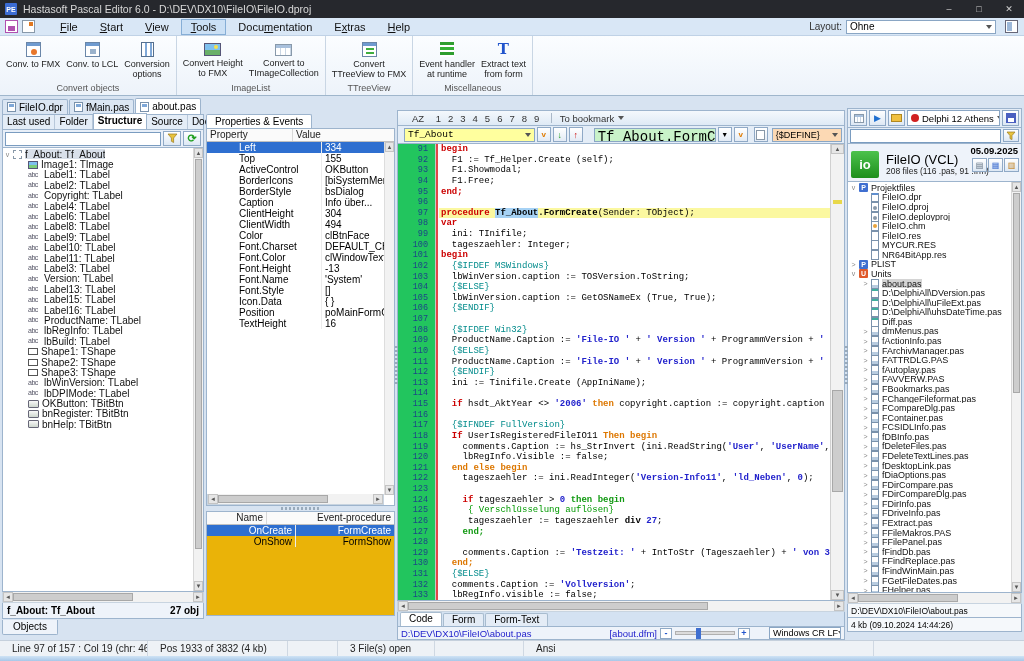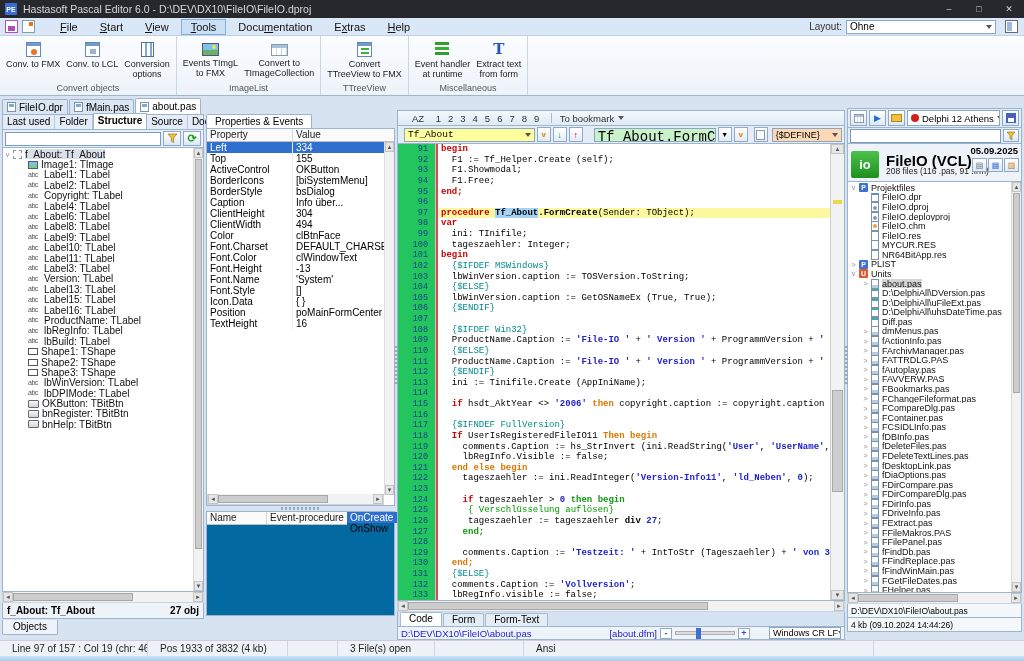--- a/index.html
+++ b/index.html
@@ -99,28 +99,28 @@
 
   
   .mid-panel { position:absolute; left:206px; top:16px; width:189px; height:504px; display:flex; flex-direction:column; }
   .mtab-row { height:16px; display:flex; align-items:flex-end; font-size:10px; }
   .mtab { background:#fff; border:1px solid #9db4cd; border-bottom:none; padding:1px 8px; border-radius:2px 2px 0 0; }
   .pgrid-wrap { background:#fff; border:1px solid #9db4cd; display:flex; flex-direction:column; height:378px; position:relative; }
   .pghead { display:flex; height:13px; font-size:10px; background:#fafafa; border-bottom:1px solid #c0c0c0; color:#222; }
   .pghead span { padding:0 3px; overflow:hidden; white-space:nowrap; }
   .pgc1 { width:86px; border-right:1px solid #d8d8d8; flex:none; }
   .pgc2 { flex:1; }
-  .prow { display:flex; height:11px; font-size:10px; align-items:center; white-space:nowrap; }
+  .prow { display:flex; height:11px; font-size:10px; align-items:center; white-space:nowrap;padding-left:29px; }
   .prow span { padding:0 3px; overflow:hidden; height:100%; line-height:11px; }
   .prow .pgc1 { border-right:1px solid #ececec; }
   .prow.selected { background:#2e6fd0; color:#fff; }
   .pg-fill { flex:1; }
   .pg-vsb { position:absolute; top:13px; right:0; bottom:10px; width:10px; background:#f2f2f2; border-left:1px solid #ddd; }
   .griph { height:5px; background:repeating-linear-gradient(90deg,#9ab 0 2px,transparent 2px 4px); background-size:40px 3px; background-repeat:no-repeat; background-position:center; }
-  .egrid { background:#0369a1; border:1px solid #9db4cd; flex:1; display:flex; flex-direction:row; }
+  .egrid { background:#eab308; border:1px solid #9db4cd; flex:1; display:flex; flex-direction:column;text-align:right; }
 
   
   .editor-panel { position:absolute; left:397px; top:14px; width:448px; height:530px; display:flex; flex-direction:column; }
   .bmbar { height:16px; display:flex; align-items:center; background:linear-gradient(#f4f8fc,#dfeaf5); border:1px solid #9db4cd; font-size:9.5px; color:#333; padding-left:14px; }
   .bm-az { margin-right:8px; }
   .bmd { width:12.3px; text-align:center; }
   .bmsep { width:1px; height:10px; background:#aab8c8; margin:0 8px; }
   .navrow { height:18px; display:flex; align-items:center; background:#e4edf7; border:1px solid #9db4cd; border-top:none; padding:0 2px 0 6px; gap:2px; }
   .ycombo { width:134px; background:#ffff9e; font-family:"Liberation Mono",monospace; font-size:9.5px; }
   .nbtn { width:14px; height:15px; border:1px solid #8fa9c6; background:linear-gradient(#fff,#e2ebf5); display:flex; align-items:center; justify-content:center; font-size:9px; flex:none; }
@@ -169,21 +169,21 @@
   .play-ico { color:#1e6fd0; font-size:9px; }
   .folder-ico { width:11px; height:8px; background:#f0c040; border:1px solid #b08820; position:relative; }
   .delphi-combo { flex:1; height:16px; font-size:9.5px; gap:3px; }
   .rad-dot { width:8px; height:8px; border-radius:50%; background:#d02020; flex:none; }
   .floppy-ico { width:10px; height:10px; background:#4a5fc0; position:relative; }
   .floppy-ico:after { content:""; position:absolute; left:2px; bottom:1px; width:6px; height:4px; background:#fff; }
   .rsearch { height:16px; display:flex; background:#e4edf7; border:1px solid #9db4cd; border-top:none; padding:1px 2px; gap:2px; align-items:center; }
   .rheader { height:38px; background:#eef3fa; border:1px solid #9db4cd; border-top:none; position:relative; }
   .io-tile { position:absolute; left:3px; top:7px; width:28px; height:27px; background:linear-gradient(#4cc24c,#1d8f1d); color:#fff; font-weight:bold; font-size:13px; display:flex; align-items:center; justify-content:center; border-radius:2px; }
   .rdate { position:absolute; right:3px; top:1px; font-size:9.5px; font-weight:bold; }
-  .rtitle { position:absolute; left:38px; top:8px; font-size:15px; font-weight:bold; }
+  .rtitle { position:absolute; left:38px; top:8px; font-size:13px; font-weight:normal; }
   .rsub { position:absolute; left:38px; top:22px; font-size:8.5px; color:#222; white-space:nowrap; }
   .rhbtns { position:absolute; right:2px; top:14px; display:flex; gap:1px; }
   .rhb { width:15px; height:14px; border:1px solid #8fa9c6; background:linear-gradient(#fff,#dde8f4); display:flex; align-items:center; justify-content:center; font-size:8px; color:#567; }
   .rtree { flex:1; background:#fff; border:1px solid #9db4cd; border-top:none; position:relative; overflow:hidden; }
   .rtree-inner { position:absolute; inset:1px 10px 0 1px; overflow:hidden; }
   .rtree .trow { height:9.58px; font-size:9px; }
   .rtree .trow.lv1 { padding-left:12px; }
   .rpath { height:14px; background:#f5f8fb; border:1px solid #9db4cd; border-top:none; font-size:8.5px; display:flex; align-items:center; padding:0 3px; white-space:nowrap; overflow:hidden; }
   .rinfo { height:14px; background:#f5f8fb; border:1px solid #9db4cd; border-top:none; font-size:8.5px; display:flex; align-items:center; padding:0 3px; white-space:nowrap; overflow:hidden; }
   .rfill { flex:none; height:6px; }
@@ -251,21 +251,21 @@
           <div class="rbtn-label">Conversion
 options</div>
         </div>
       </div>
       <div class="rglabel">Convert objects</div>
     </div>
     <div class="rgroup">
       <div class="rbtns">
         <div class="rbtn">
           <div class="ric ric-imgl"></div>
-          <div class="rbtn-label">Events TImgL
+          <div class="rbtn-label">Convert Height
 to FMX</div>
         </div>
         <div class="rbtn">
           <div class="ric ric-coll"></div>
           <div class="rbtn-label">Convert to
 TImageCollection</div>
         </div>
       </div>
       <div class="rglabel">ImageList</div>
     </div>

